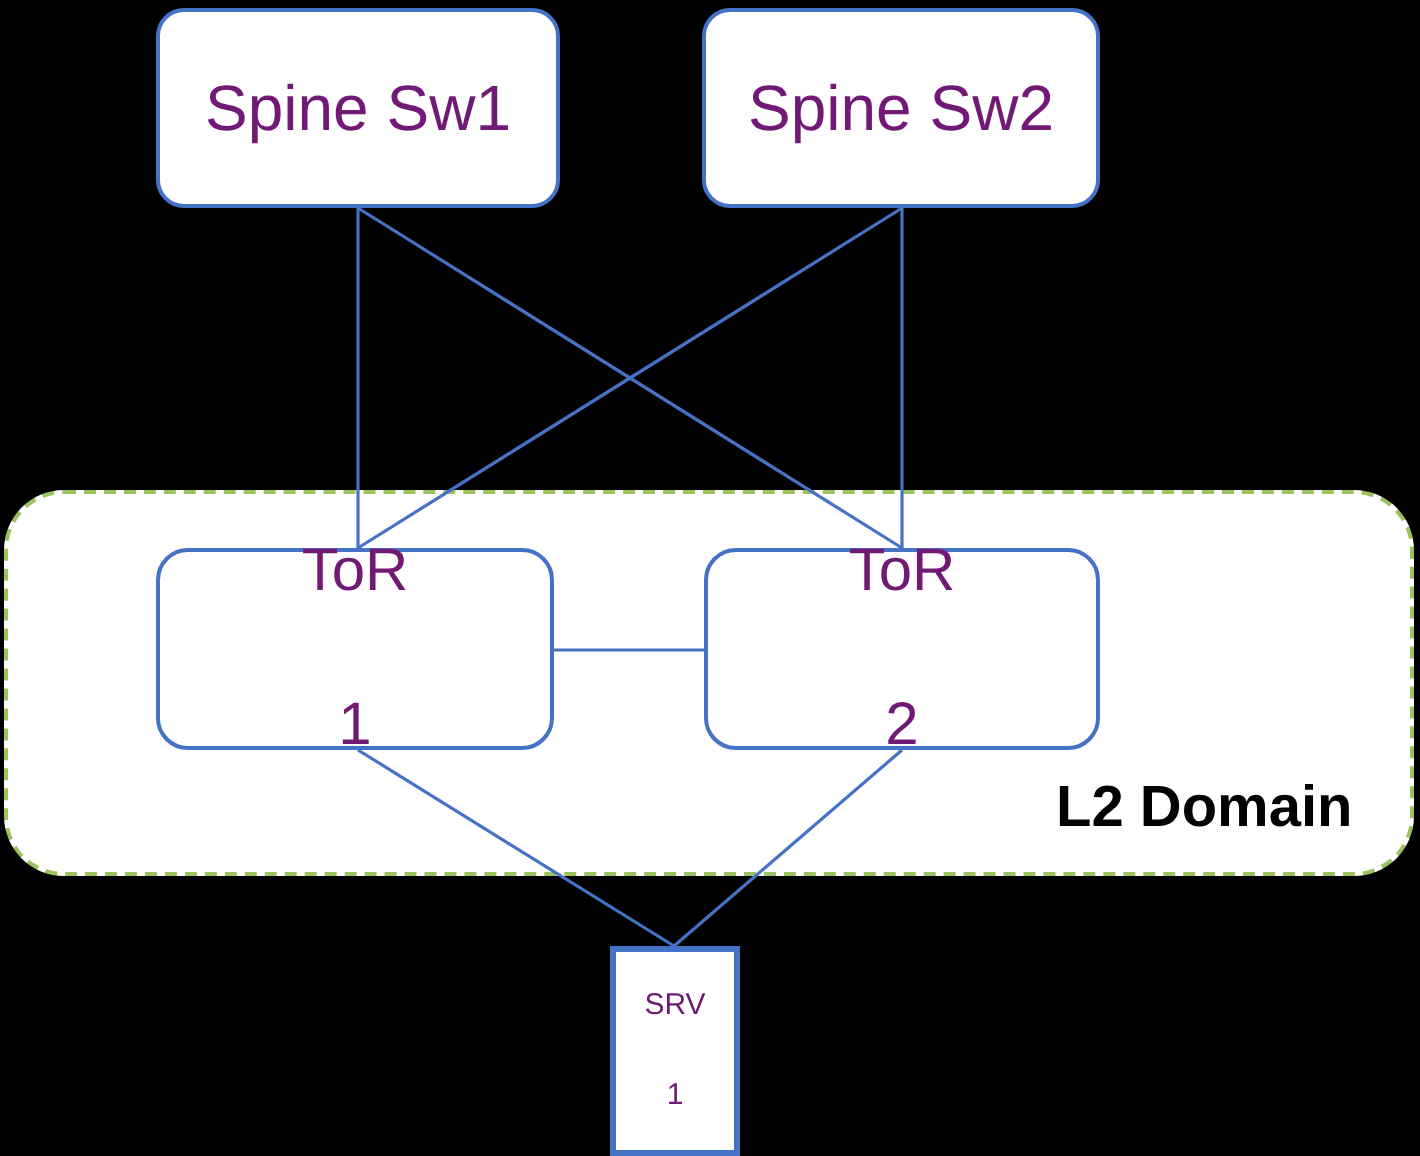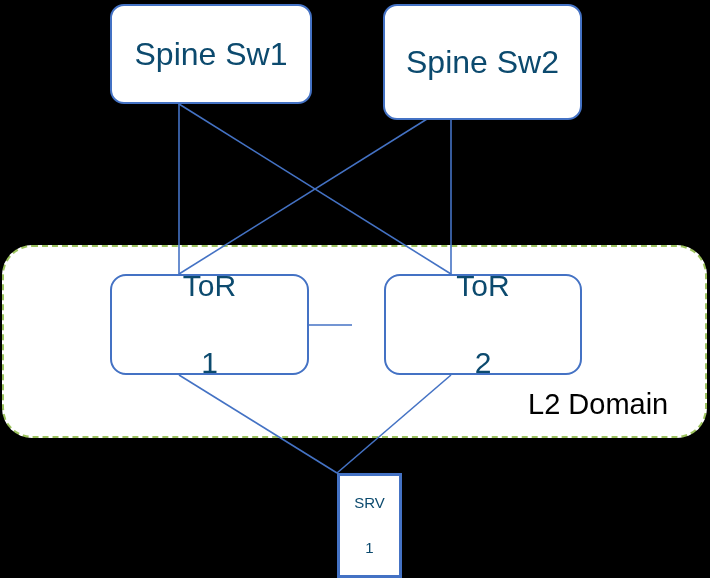--- a/index.html
+++ b/index.html
@@ -24,23 +24,22 @@
   }
   .node {
     position: absolute;
     background: #FFFFFF;
     border: 2px solid #4472C4;
     box-sizing: border-box;
     display: flex;
     flex-direction: column;
     align-items: center;
     justify-content: center;
-    color: #0c4a6e;
+    color: #701a75;
     line-height: 1.08;
-    margin-left: 32px;
   }
   .spine-node {
     border-radius: 14px;
     font-size: 32px;
   }
   .tor-node {
     border-radius: 16px;
     font-size: 30px;
     gap: 44px;
   }
@@ -56,20 +55,21 @@
     background: #FFFFFF;
     border: 2px dashed #9DC35E;
     border-radius: 30px;
     box-sizing: border-box;
   }
   #l2-domain-label {
     position: absolute;
     color: #000000;
     font-size: 29px;
     white-space: nowrap;
+    font-weight: bold;
   }
 </style>
 </head>
 <body>
 
 <div id="canvas">
 
   <div id="l2-domain" style="left: 2px; top: 245px; width: 705px; height: 193px; border-color: rgb(157, 195, 94); background: rgb(255, 255, 255);"></div>
 
   <svg id="links-layer" width="710" height="578" viewBox="0 0 710 578">
@@ -81,21 +81,21 @@
       <line x1="179" y1="375" x2="337" y2="473" stroke="#4472C4" stroke-width="1.6"></line>
       <line x1="451" y1="375" x2="337" y2="473" stroke="#4472C4" stroke-width="1.6"></line>
     </svg>
 
   <div id="l2-domain-label" style="left: 528px; top: 388px;">L2 Domain</div>
 
   <div id="nodes-layer">
       <div class="node spine-node" style="left: 78px; top: 4px; width: 202px; height: 100px; border-color: rgb(68, 114, 196); background: rgb(255, 255, 255);">
         <span class="node-line">Spine Sw1</span>
       </div>
-      <div class="node spine-node" style="left: 351px; top: 4px; width: 199px; height: 116px; border-color: rgb(68, 114, 196); background: rgb(255, 255, 255);">
+      <div class="node spine-node" style="left: 351px; top: 4px; width: 199px; height: 100px; border-color: rgb(68, 114, 196); background: rgb(255, 255, 255);">
         <span class="node-line">Spine Sw2</span>
       </div>
       <div class="node tor-node" style="left: 78px; top: 274px; width: 199px; height: 101px; border-color: rgb(68, 114, 196); background: rgb(255, 255, 255);">
         <span class="node-line">ToR</span>
         <span class="node-line">1</span>
       </div>
       <div class="node tor-node" style="left: 352px; top: 274px; width: 198px; height: 101px; border-color: rgb(68, 114, 196); background: rgb(255, 255, 255);">
         <span class="node-line">ToR</span>
         <span class="node-line">2</span>
       </div>

